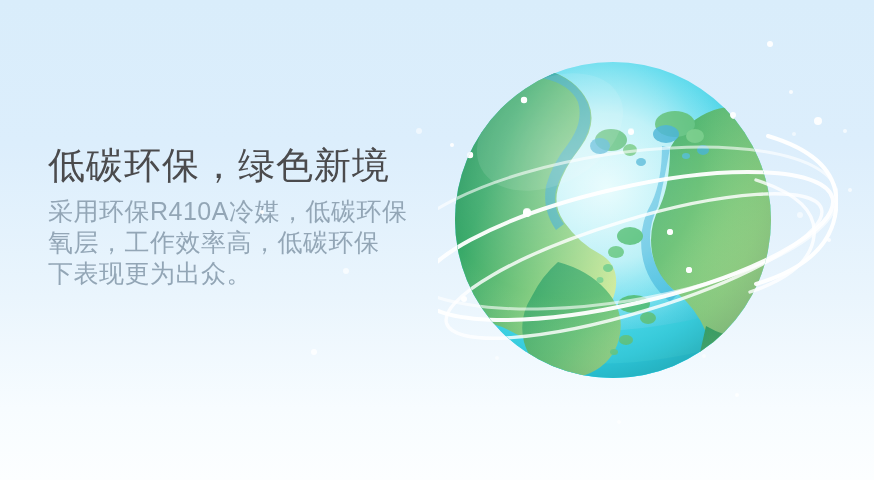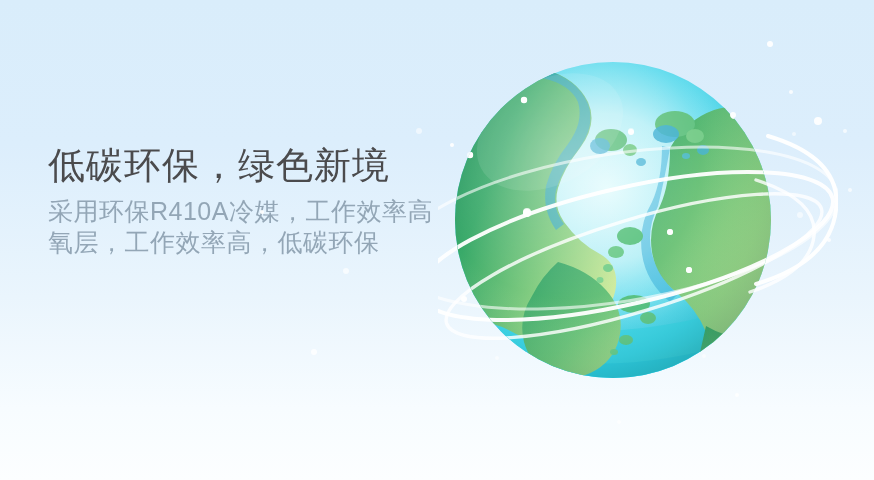--- a/index.html
+++ b/index.html
@@ -38,22 +38,23 @@
   }
 </style>
 </head>
 <body>
 
 <div id="banner">
 
   <div id="copy">
     <h1 id="headline">低碳环保，绿色新境</h1>
 
-    <div class="body-line">采用环保R410A冷媒，工作效率高</div>
+    <div class="body-line">采用环保R410A冷媒，低碳环保</div>
     <div class="body-line">氧层，工作效率高，低碳环保</div>
+    <div class="body-line">下表现更为出众。</div>
   </div>
 
   <div id="globe-wrap">
     <svg id="globe-svg" viewBox="0 0 400 400" xmlns="http://www.w3.org/2000/svg">
       <defs>
 
         <radialGradient id="oceanGrad" cx="48%" cy="40%" r="62%">
           <stop offset="0%" stop-color="#e3fbfd"></stop>
           <stop offset="38%" stop-color="#b9f0f7"></stop>
           <stop offset="72%" stop-color="#52d8ec"></stop>

